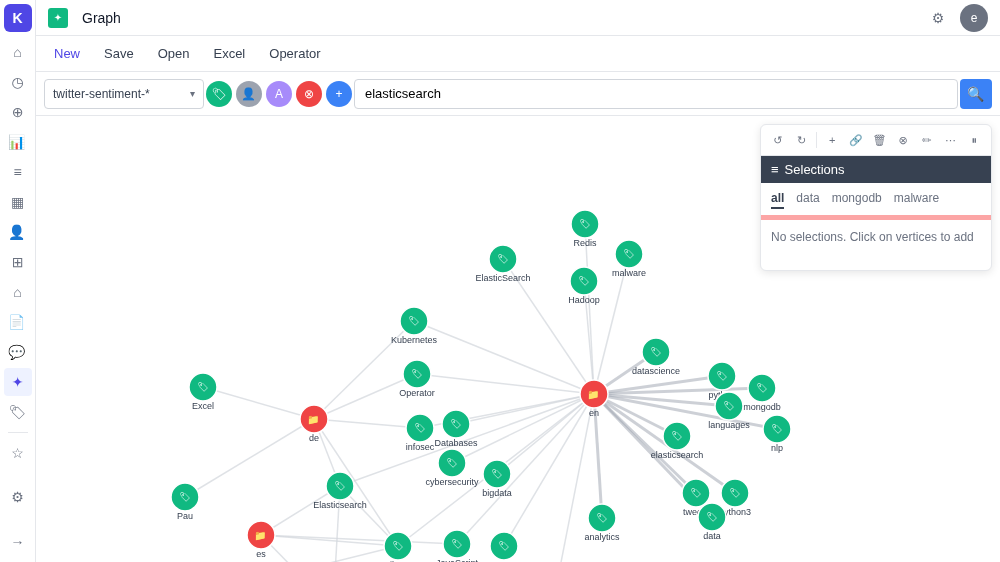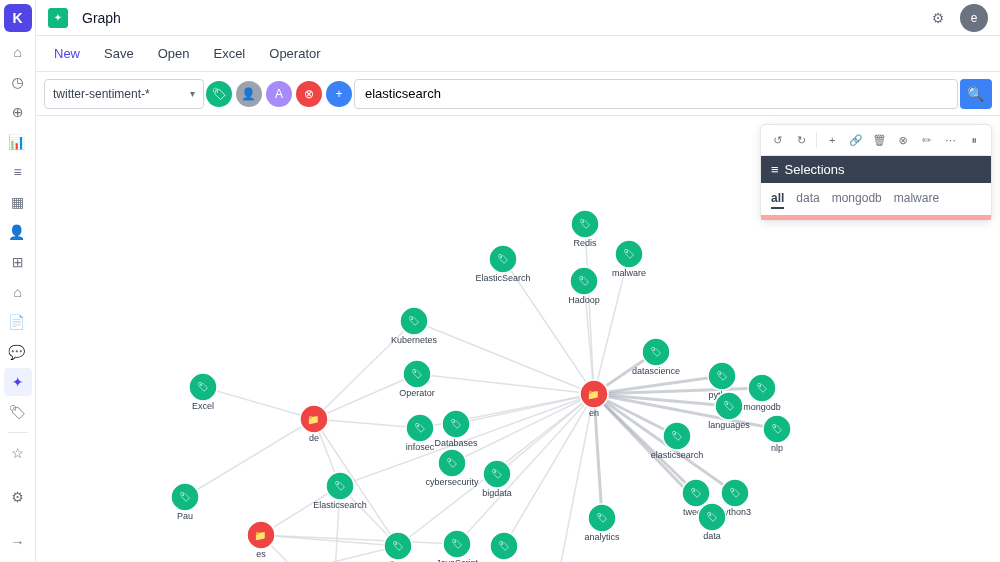--- a/index.html
+++ b/index.html
@@ -543,15 +543,18 @@
       <div class="selections-header">
         <span>≡</span>
         <span>Selections</span>
       </div>
       <div class="selections-tabs">
         <span class="sel-tab active">all</span>
         <span class="sel-tab">data</span>
         <span class="sel-tab">mongodb</span>
         <span class="sel-tab">malware</span>
       </div>
+      <div class="selections-body">
+        <span>No selections. Click on vertices to add</span>
+      </div>
     </div>
   </div>
 </div>
 
 </body></html>

